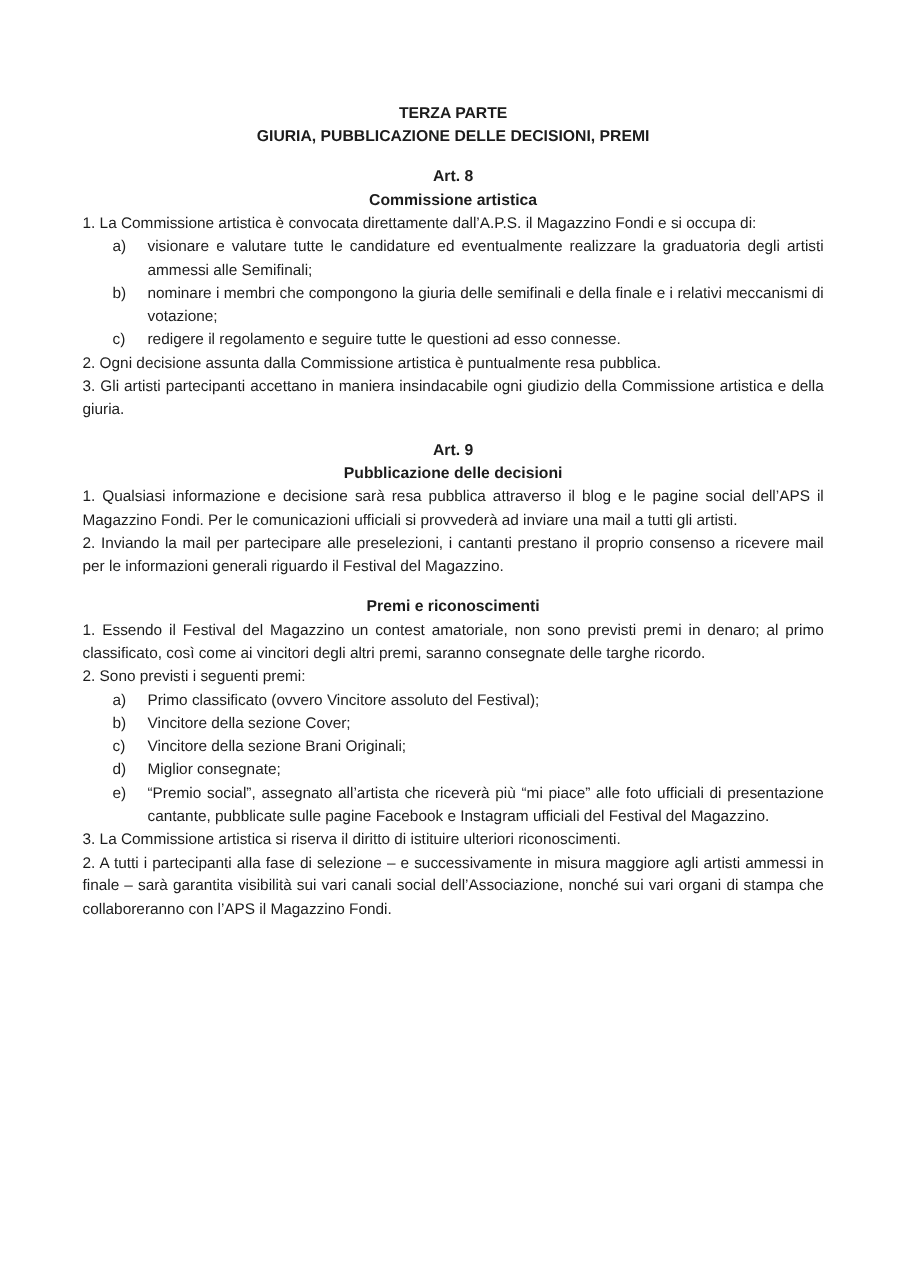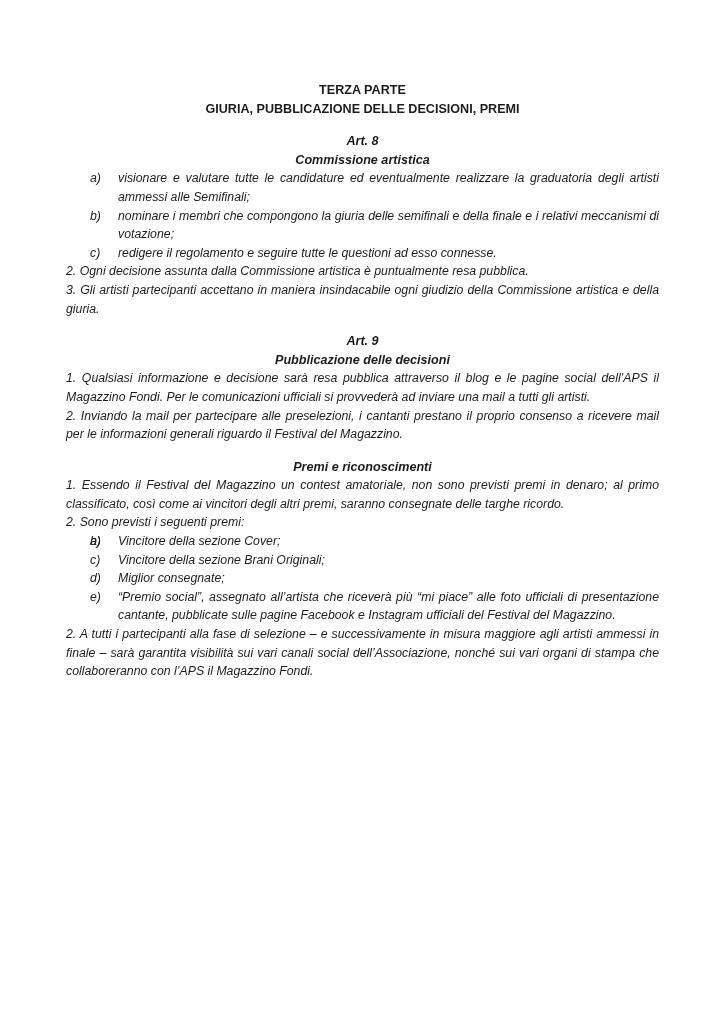--- a/index.html
+++ b/index.html
@@ -22,21 +22,20 @@
     color: #1c1c1c;
   }
   .center-bold {
     text-align: center;
     font-weight: bold;
     margin: 0;
     font-size: 12.6px;
   }
   .article {
     margin-top: 14px;
-    font-style: italic;
   }
   .paragraph {
     margin: 0;
     text-align: justify;
   }
   .alpha-list {
     margin: 0;
   }
   .list-item {
     position: relative;
@@ -55,42 +54,44 @@
 <div class="page">
   <div class="content">
     <div class="part-header">
       <p class="center-bold">TERZA PARTE</p>
       <p class="center-bold">GIURIA, PUBBLICAZIONE DELLE DECISIONI, PREMI</p>
     </div>
     <div id="articles">
         <section class="article">
           <p class="center-bold">Art. 8</p>
           <p class="center-bold">Commissione artistica</p>
+          <p class="paragraph">1. La Commissione artistica è convocata direttamente dall’A.P.S. il Magazzino Fondi e si occupa di:</p>
           <div class="alpha-list">
             <div class="list-item"><span class="list-marker">a)</span><span class="list-text">visionare e valutare tutte le candidature ed eventualmente realizzare la graduatoria degli artisti ammessi alle Semifinali;</span></div>
             <div class="list-item"><span class="list-marker">b)</span><span class="list-text">nominare i membri che compongono la giuria delle semifinali e della finale e i relativi meccanismi di votazione;</span></div>
             <div class="list-item"><span class="list-marker">c)</span><span class="list-text">redigere il regolamento e seguire tutte le questioni ad esso connesse.</span></div>
           </div>
           <p class="paragraph">2. Ogni decisione assunta dalla Commissione artistica è puntualmente resa pubblica.</p>
           <p class="paragraph">3. Gli artisti partecipanti accettano in maniera insindacabile ogni giudizio della Commissione artistica e della giuria.</p>
         </section>
         <section class="article">
           <p class="center-bold">Art. 9</p>
           <p class="center-bold">Pubblicazione delle decisioni</p>
           <p class="paragraph">1. Qualsiasi informazione e decisione sarà resa pubblica attraverso il blog e le pagine social dell’APS il Magazzino Fondi. Per le comunicazioni ufficiali si provvederà ad inviare una mail a tutti gli artisti.</p>
           <p class="paragraph">2. Inviando la mail per partecipare alle preselezioni, i cantanti prestano il proprio consenso a ricevere mail per le informazioni generali riguardo il Festival del Magazzino.</p>
         </section>
         <section class="article">
           <p class="center-bold">Premi e riconoscimenti</p>
           <p class="paragraph">1. Essendo il Festival del Magazzino un contest amatoriale, non sono previsti premi in denaro; al primo classificato, così come ai vincitori degli altri premi, saranno consegnate delle targhe ricordo.</p>
           <p class="paragraph">2. Sono previsti i seguenti premi:</p>
           <div class="alpha-list">
-            <div class="list-item"><span class="list-marker">a)</span></div>
+            <div class="list-item"><span class="list-marker">a)</span><span class="list-text">Primo classificato (ovvero Vincitore assoluto del Festival);</span></div>
             <div class="list-item"><span class="list-marker">b)</span><span class="list-text">Vincitore della sezione Cover;</span></div>
             <div class="list-item"><span class="list-marker">c)</span><span class="list-text">Vincitore della sezione Brani Originali;</span></div>
             <div class="list-item"><span class="list-marker">d)</span><span class="list-text">Miglior consegnate;</span></div>
             <div class="list-item"><span class="list-marker">e)</span><span class="list-text">“Premio social”, assegnato all’artista che riceverà più “mi piace” alle foto ufficiali di presentazione cantante, pubblicate sulle pagine Facebook e Instagram ufficiali del Festival del Magazzino.</span></div>
           </div>
+          <p class="paragraph">3. La Commissione artistica si riserva il diritto di istituire ulteriori riconoscimenti.</p>
           <p class="paragraph">2. A tutti i partecipanti alla fase di selezione – e successivamente in misura maggiore agli artisti ammessi in finale – sarà garantita visibilità sui vari canali social dell’Associazione, nonché sui vari organi di stampa che collaboreranno con l’APS il Magazzino Fondi.</p>
         </section>
       </div>
   </div>
 </div>
 
 </body></html>

